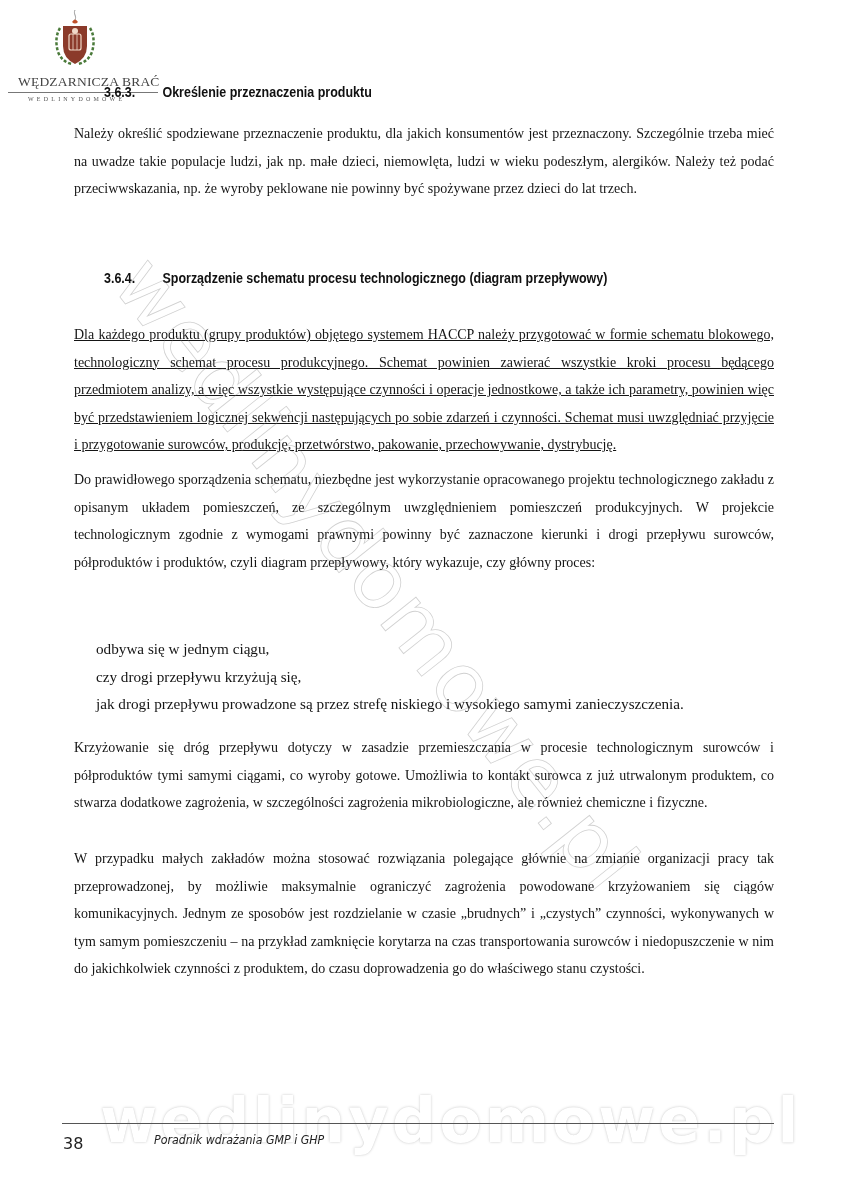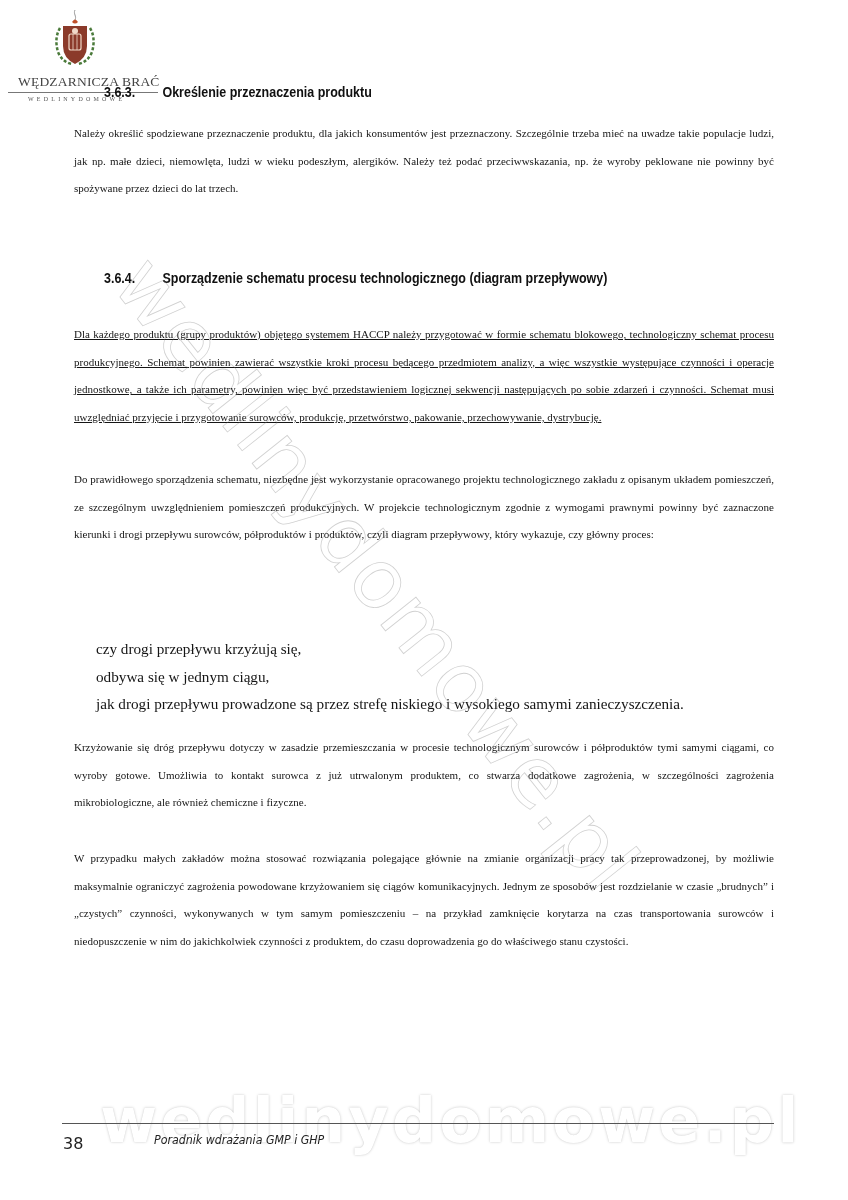--- a/index.html
+++ b/index.html
@@ -13,21 +13,21 @@
   .logo-rule { position: absolute; left: 0px; top: 86px; width: 150px; height: 1px; background: #777; }
   .logo-sub { position: absolute; left: 20px; top: 90px; font-family: "Liberation Serif", serif; font-size: 6px; letter-spacing: 3.2px; color: #555; white-space: nowrap; }
 
   
   .h3 { position: absolute; font-family: "Liberation Sans", sans-serif; font-weight: bold; font-size: 14.5px; color: #111; white-space: nowrap; transform: scaleX(0.86); transform-origin: left center; }
   .h3 .num { display: inline-block; width: 68px; }
   #h363 { left: 104px; top: 84px; }
   #h364 { left: 104px; top: 270px; }
 
   
-  .para { position: absolute; left: 74px; width: 700px; font-family: "Liberation Serif", serif; font-size: 11px; line-height: 27.6px; text-align: justify; color: #151515; }
+  .para { position: absolute; left: 74px; width: 700px; font-family: "Liberation Serif", serif; font-size: 14px; line-height: 27.6px; text-align: justify; color: #151515; }
   .para p { margin: 0; }
   #p1 { top: 120px; }
   #p2 { top: 321px; text-decoration: underline; }
   #p3 { top: 466px; }
   #p4 { top: 734px; }
   #p5 { top: 845px; }
   .list { position: absolute; left: 96px; top: 635px; font-family: "Liberation Serif", serif; font-size: 15.2px; line-height: 27.6px; color: #151515; }
   .list div { white-space: nowrap; }
 
   
@@ -75,22 +75,22 @@
 
   <div class="para" id="p2">
     <p>Dla każdego produktu (grupy produktów) objętego systemem HACCP należy przygotować w formie schematu blokowego, technologiczny schemat procesu produkcyjnego. Schemat powinien zawierać wszystkie kroki procesu będącego przedmiotem analizy, a więc wszystkie występujące czynności i operacje jednostkowe, a także ich parametry, powinien więc być przedstawieniem logicznej sekwencji następujących po sobie zdarzeń i czynności. Schemat musi uwzględniać przyjęcie i przygotowanie surowców, produkcję, przetwórstwo, pakowanie, przechowywanie, dystrybucję.</p>
   </div>
 
   <div class="para" id="p3">
     <p>Do prawidłowego sporządzenia schematu, niezbędne jest wykorzystanie opracowanego projektu technologicznego zakładu z opisanym układem pomieszczeń, ze szczególnym uwzględnieniem pomieszczeń produkcyjnych. W projekcie technologicznym zgodnie z wymogami prawnymi powinny być zaznaczone kierunki i drogi przepływu surowców, półproduktów i produktów, czyli diagram przepływowy, który wykazuje, czy główny proces:</p>
   </div>
 
   <div class="list">
+    <div>odbywa się w jednym ciągu,</div>
     <div>czy drogi przepływu krzyżują się,</div>
-    <div>odbywa się w jednym ciągu,</div>
     <div>jak drogi przepływu prowadzone są przez strefę niskiego i wysokiego samymi zanieczyszczenia.</div>
   </div>
 
   <div class="para" id="p4">
     <p>Krzyżowanie się dróg przepływu dotyczy w zasadzie przemieszczania w procesie technologicznym surowców i półproduktów tymi samymi ciągami, co wyroby gotowe. Umożliwia to kontakt surowca z już utrwalonym produktem, co stwarza dodatkowe zagrożenia, w szczególności zagrożenia mikrobiologiczne, ale również chemiczne i fizyczne.</p>
   </div>
 
   <div class="para" id="p5">
     <p>W przypadku małych zakładów można stosować rozwiązania polegające głównie na zmianie organizacji pracy tak przeprowadzonej, by możliwie maksymalnie ograniczyć zagrożenia powodowane krzyżowaniem się ciągów komunikacyjnych. Jednym ze sposobów jest rozdzielanie w czasie „brudnych” i „czystych” czynności, wykonywanych w tym samym pomieszczeniu – na przykład zamknięcie korytarza na czas transportowania surowców i niedopuszczenie w nim do jakichkolwiek czynności z produktem, do czasu doprowadzenia go do właściwego stanu czystości.</p>
   </div>

